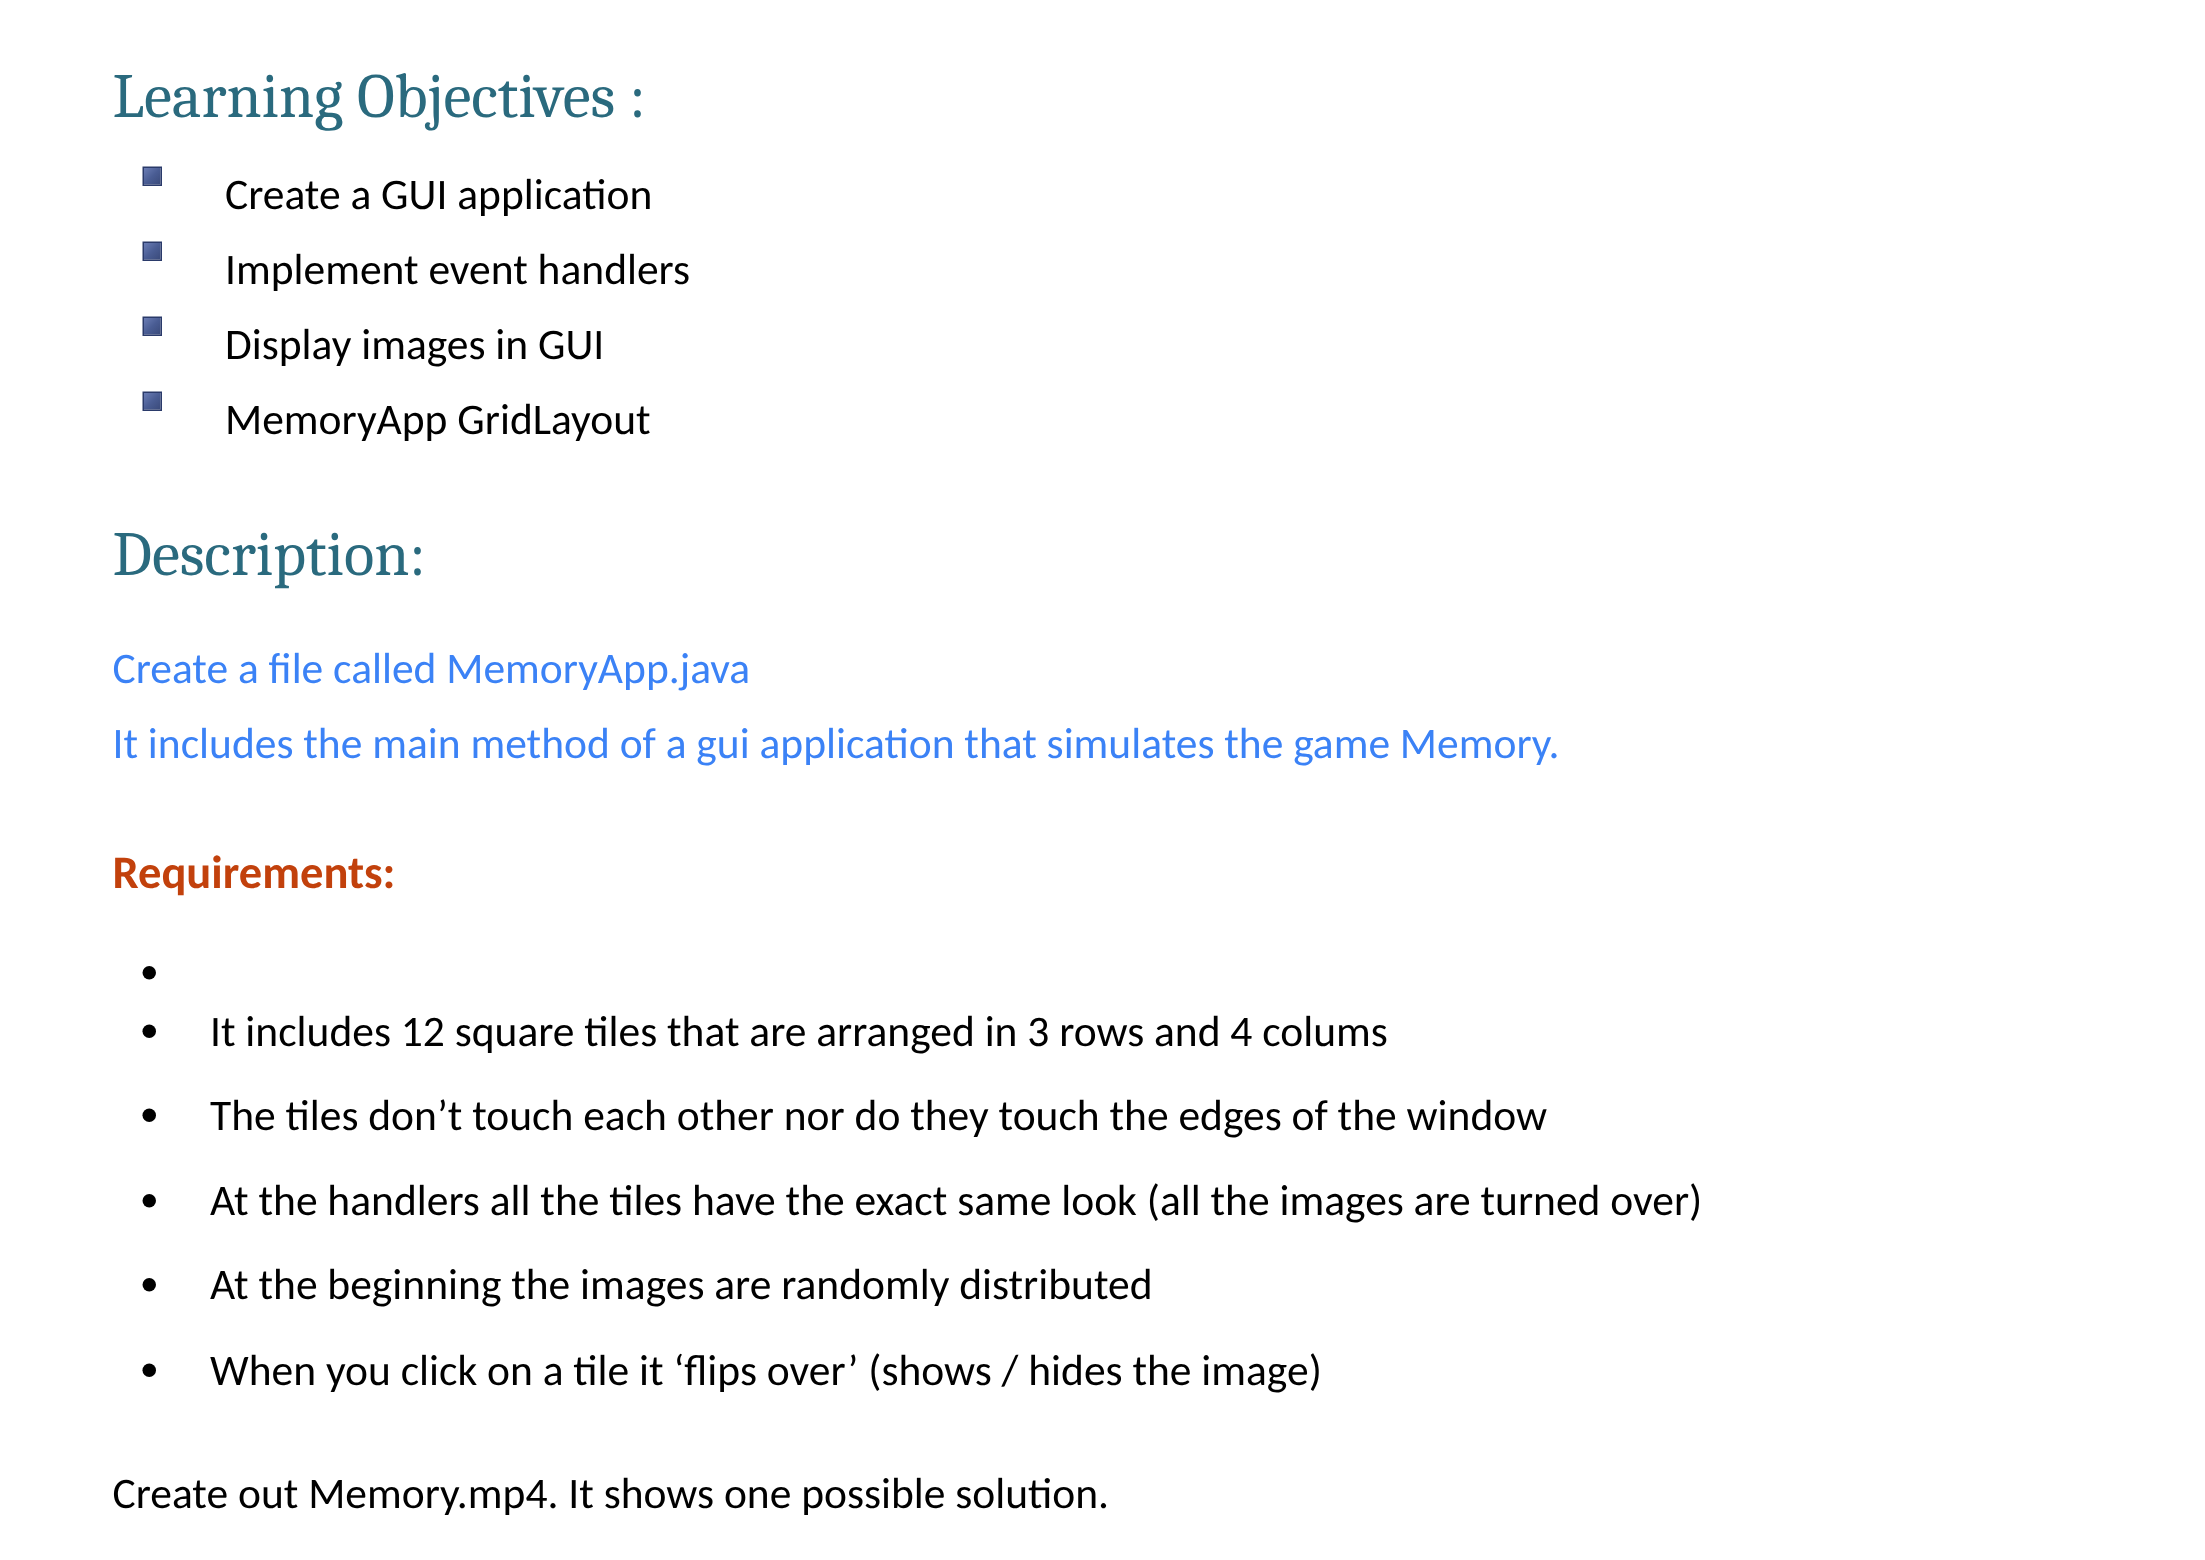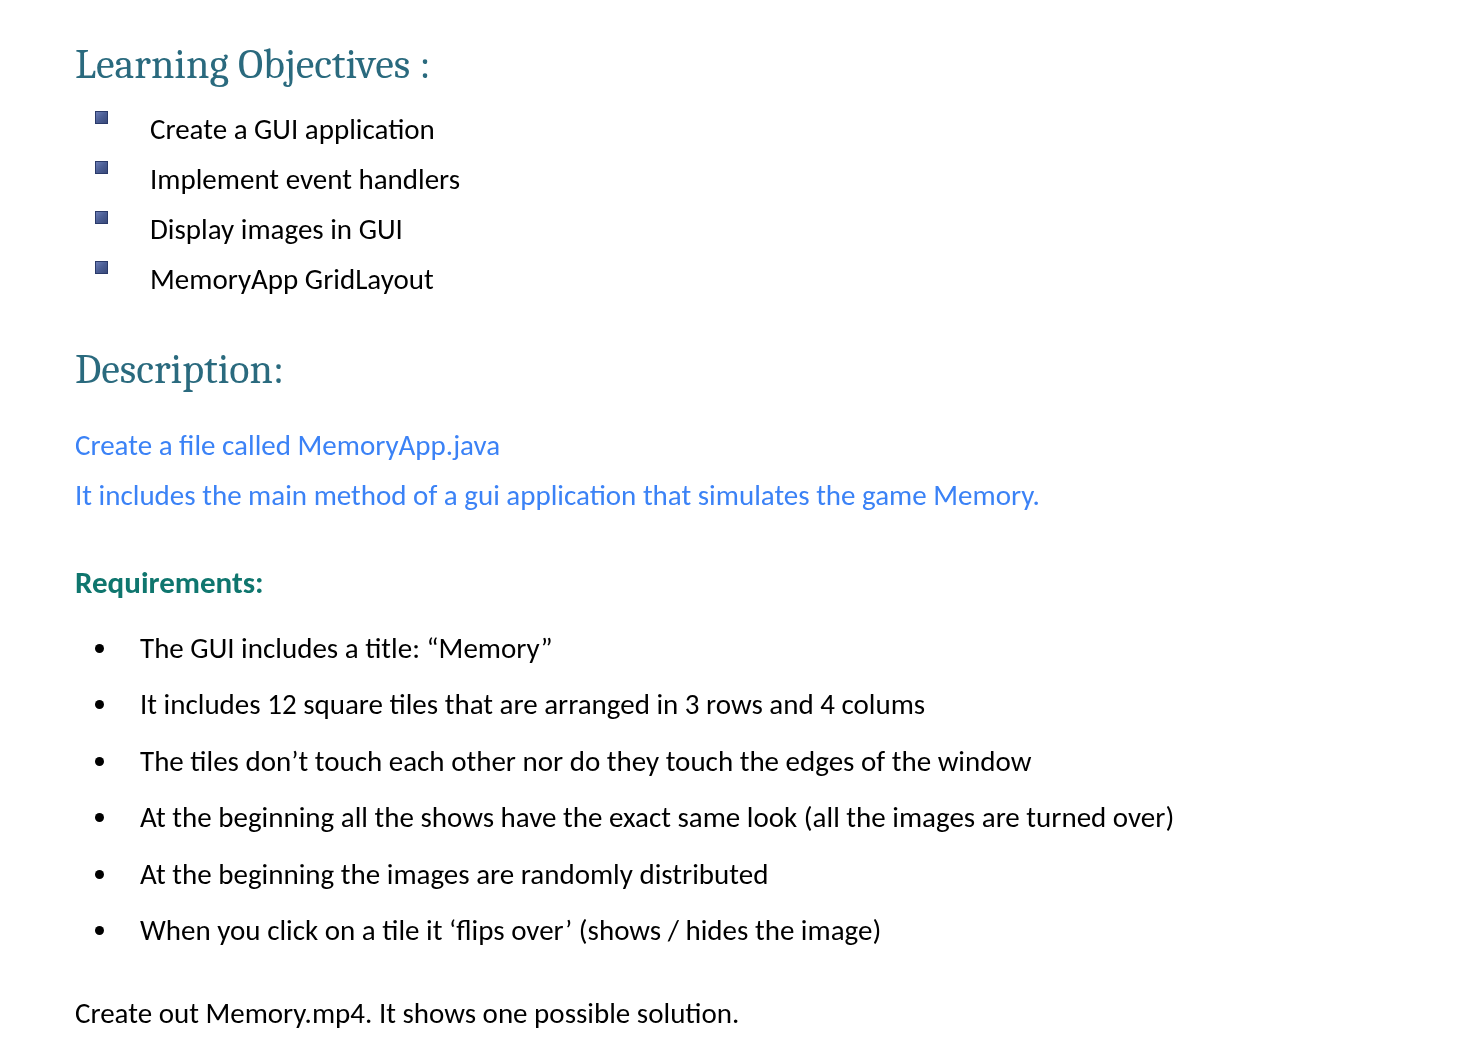--- a/index.html
+++ b/index.html
@@ -48,21 +48,21 @@
     }
     .desc-paragraph {
       font-size: 29px;
       color: #3b82f6;
       line-height: 1.6;
       margin-bottom: 4px;
     }
     .subheading {
       font-size: 31px;
       font-weight: 700;
-      color: #0f766e;
+      color: #c2410c;
       margin-top: 44px;
       margin-bottom: 26px;
     }
     .requirements-list {
       list-style: none;
       padding-left: 20px;
     }
     .requirements-list li {
       display: flex;
       align-items: flex-start;
@@ -114,33 +114,32 @@
 <h1 class="heading heading-desc">Description:</h1>
 
 <p class="desc-paragraph">Create a file called MemoryApp.java</p>
 <p class="desc-paragraph">It includes the main method of a gui application that simulates the game Memory.</p>
 
 <h2 class="subheading">Requirements:</h2>
 
 <ul class="requirements-list">
   <li>
     <span class="dot-bullet"></span>
-    <span>The GUI includes a title:  “Memory”</span>
   </li>
   <li>
     <span class="dot-bullet"></span>
     <span>It includes 12 square tiles that are arranged in 3 rows and 4 colums</span>
   </li>
   <li>
     <span class="dot-bullet"></span>
     <span>The tiles don’t touch each other nor do they touch the edges of the window</span>
   </li>
   <li>
     <span class="dot-bullet"></span>
-    <span>At the beginning all the shows have the exact same look (all the images are turned over)</span>
+    <span>At the handlers all the tiles have the exact same look (all the images are turned over)</span>
   </li>
   <li>
     <span class="dot-bullet"></span>
     <span>At the beginning the images are randomly distributed</span>
   </li>
   <li>
     <span class="dot-bullet"></span>
     <span>When you click on a tile it ‘flips over’ (shows / hides the image)</span>
   </li>
 </ul>

